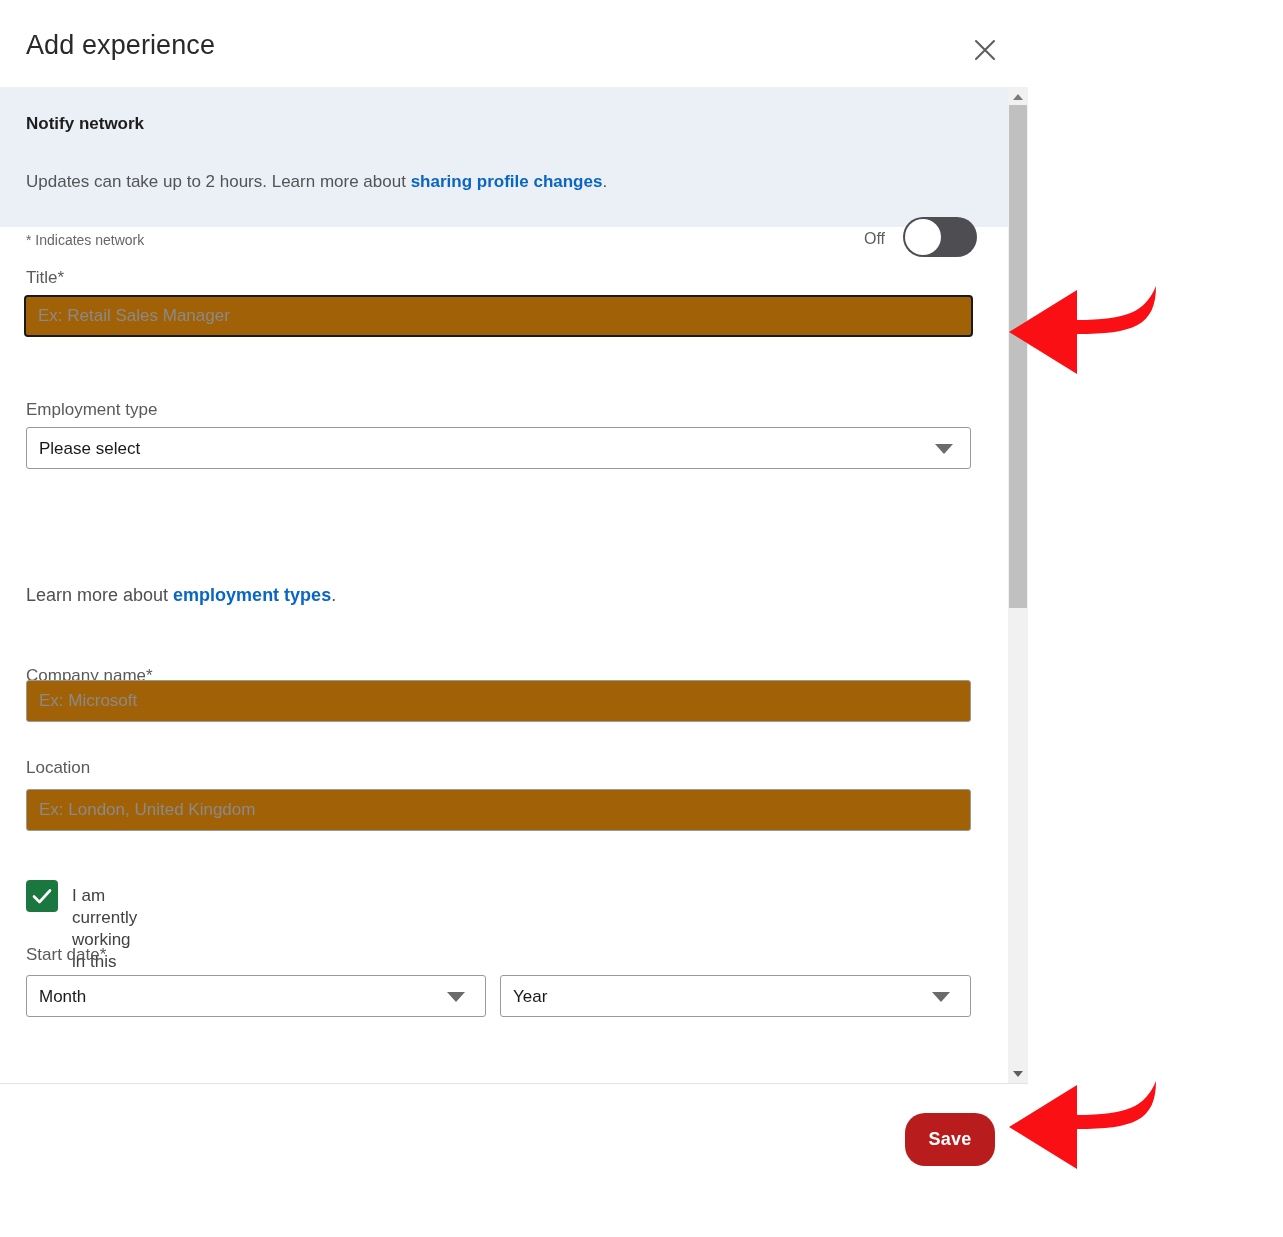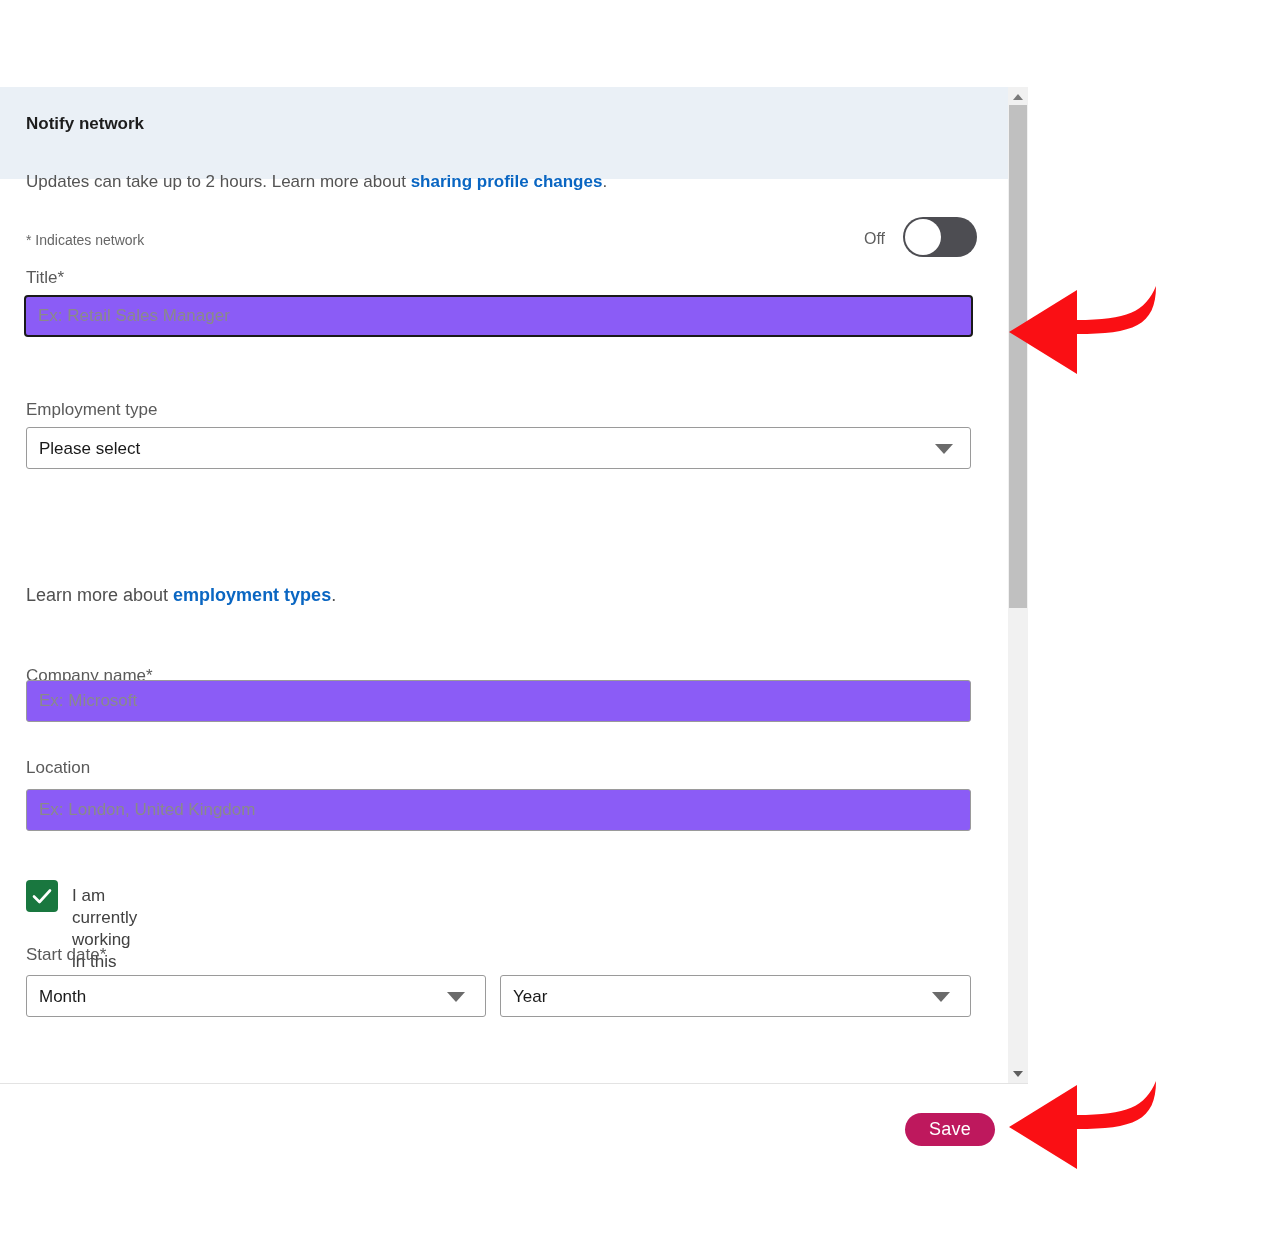--- a/index.html
+++ b/index.html
@@ -65,21 +65,21 @@
     height: 996px;
     background: #ffffff;
     overflow: hidden;
   }
 
   
   #notify-panel {
     position: absolute;
     left: 0; top: 0;
     width: 1008px;
-    height: 92px;
+    height: 140px;
     background: #eaf0f6;
   }
   #notify-title {
     position: absolute;
     left: 26px;
     top: 26px;
     font-size: 17px;
     font-weight: 700;
     color: #1d1d1d;
     line-height: 22px;
@@ -155,21 +155,21 @@
     position: absolute;
     font-size: 17px;
     color: #5a5a5a;
     line-height: 22px;
   }
   .field-label.disabled { color: #b0b0b0; }
   .text-input {
     position: absolute;
     box-sizing: border-box;
     height: 42px;
-    background: #8b5cf6;
+    background: #a16207;
     border: 1px solid #9a9a9a;
     border-radius: 3px;
     font-family: "Liberation Sans", sans-serif;
     font-size: 17px;
     color: #191919;
     padding: 0 12px;
     outline: none;
   }
   .text-input::placeholder { color: #8a8a8a; opacity: 1; }
   .text-input.focused {
@@ -294,46 +294,56 @@
     width: 1028px;
     height: 102px;
     background: #ffffff;
     border-top: 1px solid #e3e3e3;
   }
   #save-button {
     position: absolute;
     left: 905px;
     top: 29px;
     width: 90px;
-    height: 33px;
-    background: #be185d;
+    height: 53px;
+    background: #b91c1c;
     color: #ffffff;
     border: none;
     border-radius: 20px;
     font-family: "Liberation Sans", sans-serif;
     font-size: 18px;
-    font-weight: 400;
+    font-weight: 700;
     cursor: pointer;
     letter-spacing: .2px;
   }
 
   
   .annot-arrow {
     position: absolute;
     pointer-events: none;
   }
   .annot-arrow svg { display: block; }
   #arrow-title { left: 1005px; top: 282px; }
   #arrow-save  { left: 1005px; top: 1077px; }
 </style>
 </head>
 <body>
 
 <div id="modal">
 
+  <div id="modal-header">
+    <div id="dialog-title">Add experience</div>
+    <button id="close-button">
+      <span>
+        <svg width="46" height="46" viewBox="0 0 46 46">
+          <path d="M14 14 L32 32 M32 14 L14 32" stroke="#5f5f5f" stroke-width="2.1" fill="none" stroke-linecap="round"></path>
+        </svg>
+      </span>
+    </button>
+  </div>
 
   <div id="scroll-body">
 
     <div id="notify-panel">
       <div id="notify-title">Notify network</div>
       <div id="notify-desc-2"><span>Updates can take up to 2 hours. Learn more about </span><a class="inline-link">sharing profile changes</a><span>.</span></div>
     </div>
     <div id="toggle-state-label">Off</div>
     <button id="notify-toggle">
       <span class="knob"></span>

